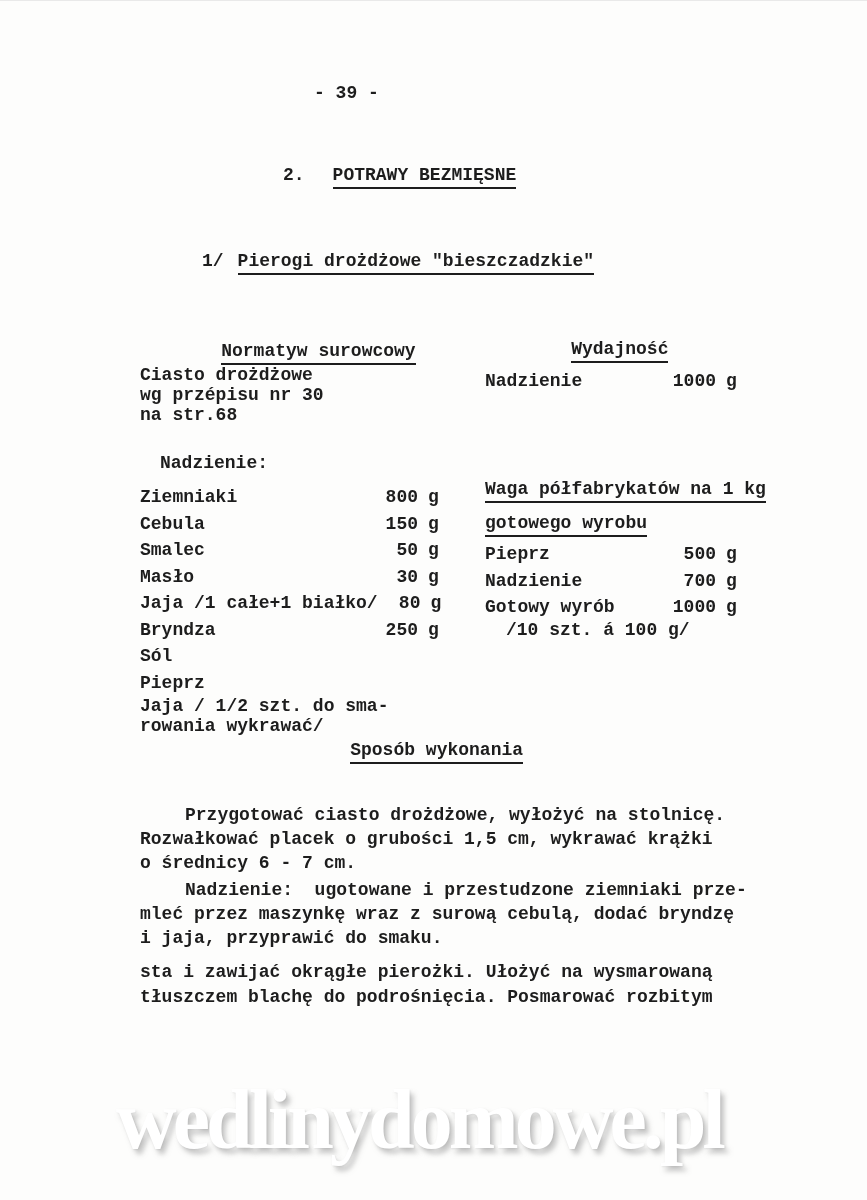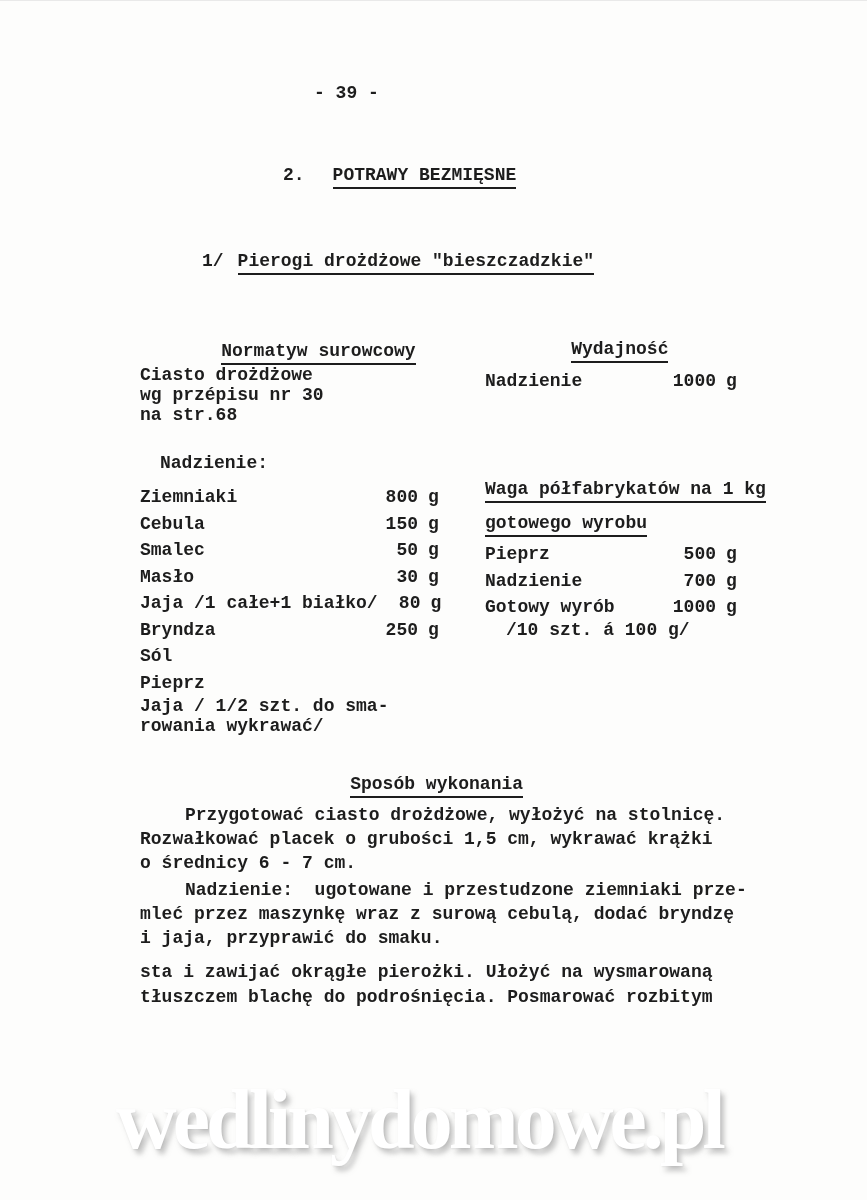--- a/index.html
+++ b/index.html
@@ -151,21 +151,21 @@
       </div>
       <div class="qrow">
         <span class="qname">Gotowy wyrób</span>
         <span class="qamt">1000</span>
         <span class="qunit">g</span>
       </div>
     </div>
 
   <div class="abs" style="left:506px;top:619px;">/10 szt. á 100 g/</div>
 
-  <div class="abs" style="left:307px;top:753px;">
+  <div class="abs" style="left:307px;top:719px;">
     <span class="u">Sposób wykonania</span>
   </div>
 
   <div class="para p0">
       <div class="pline first">Przygotować ciasto drożdżowe, wyłożyć na stolnicę.</div>
       <div class="pline">Rozwałkować placek o grubości 1,5 cm, wykrawać krążki</div>
       <div class="pline">o średnicy 6 - 7 cm.</div>
     </div>
   <div class="para p1">
       <div class="pline first">Nadzienie:  ugotowane i przestudzone ziemniaki prze-</div>

